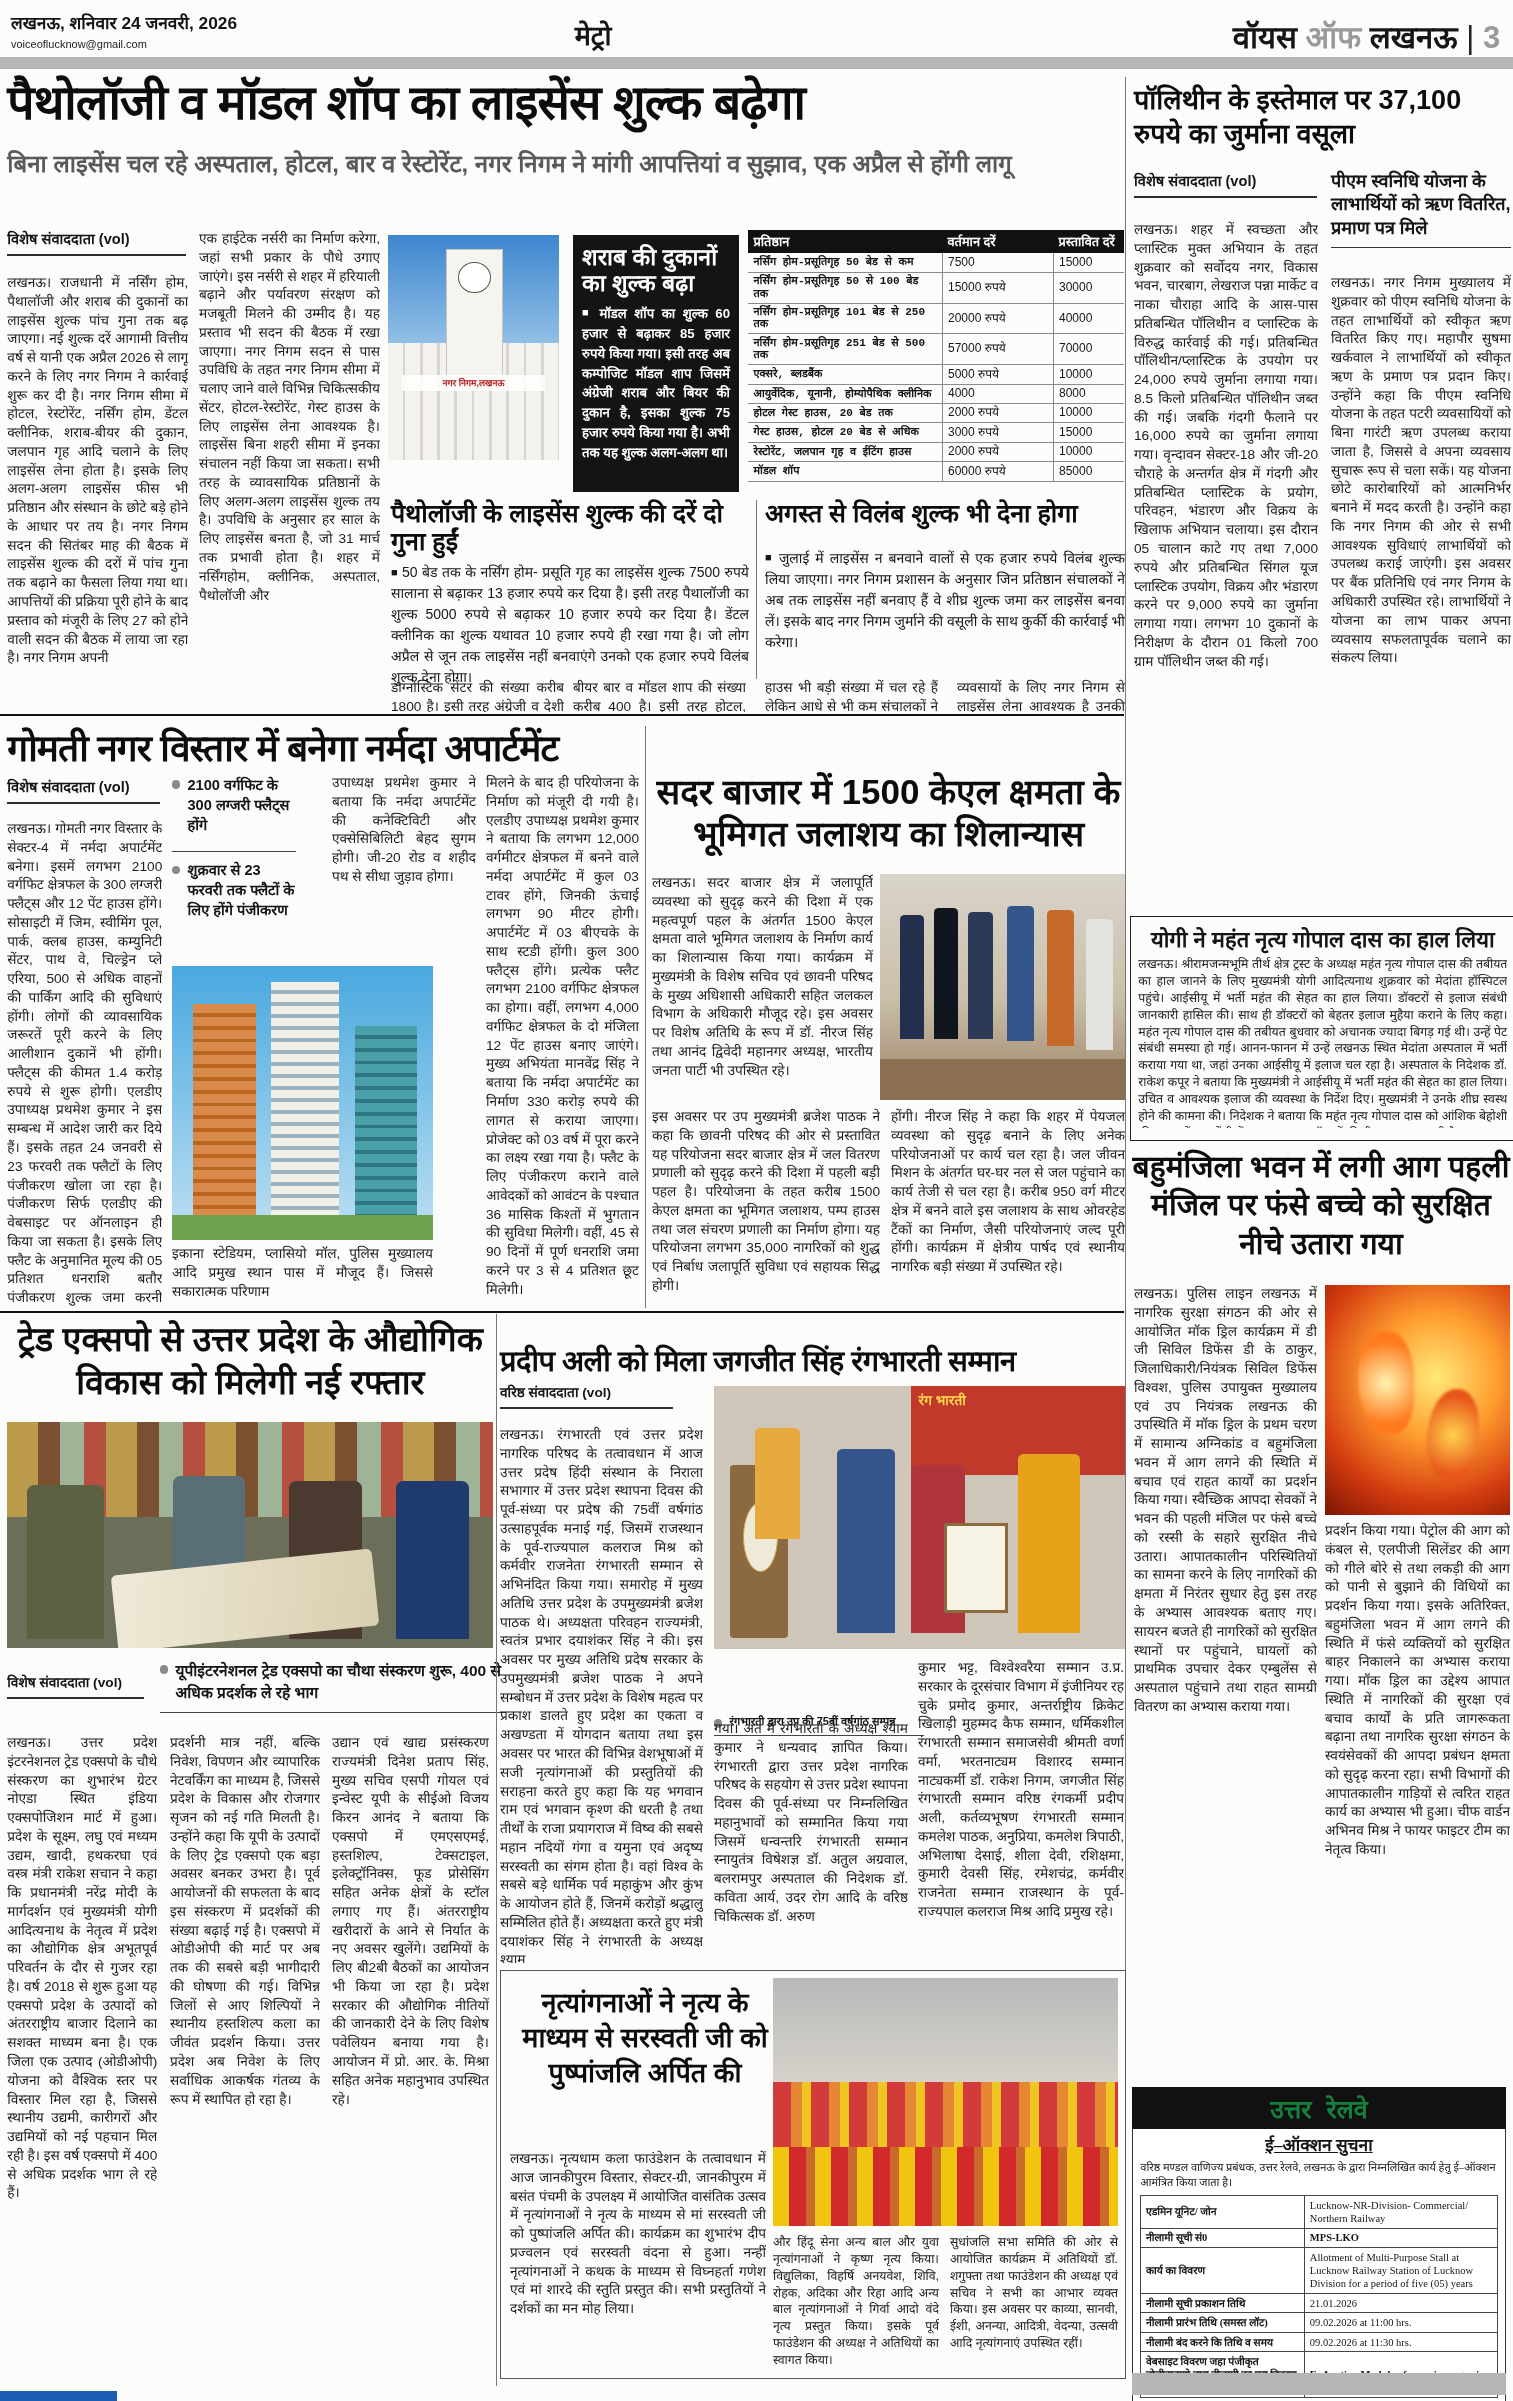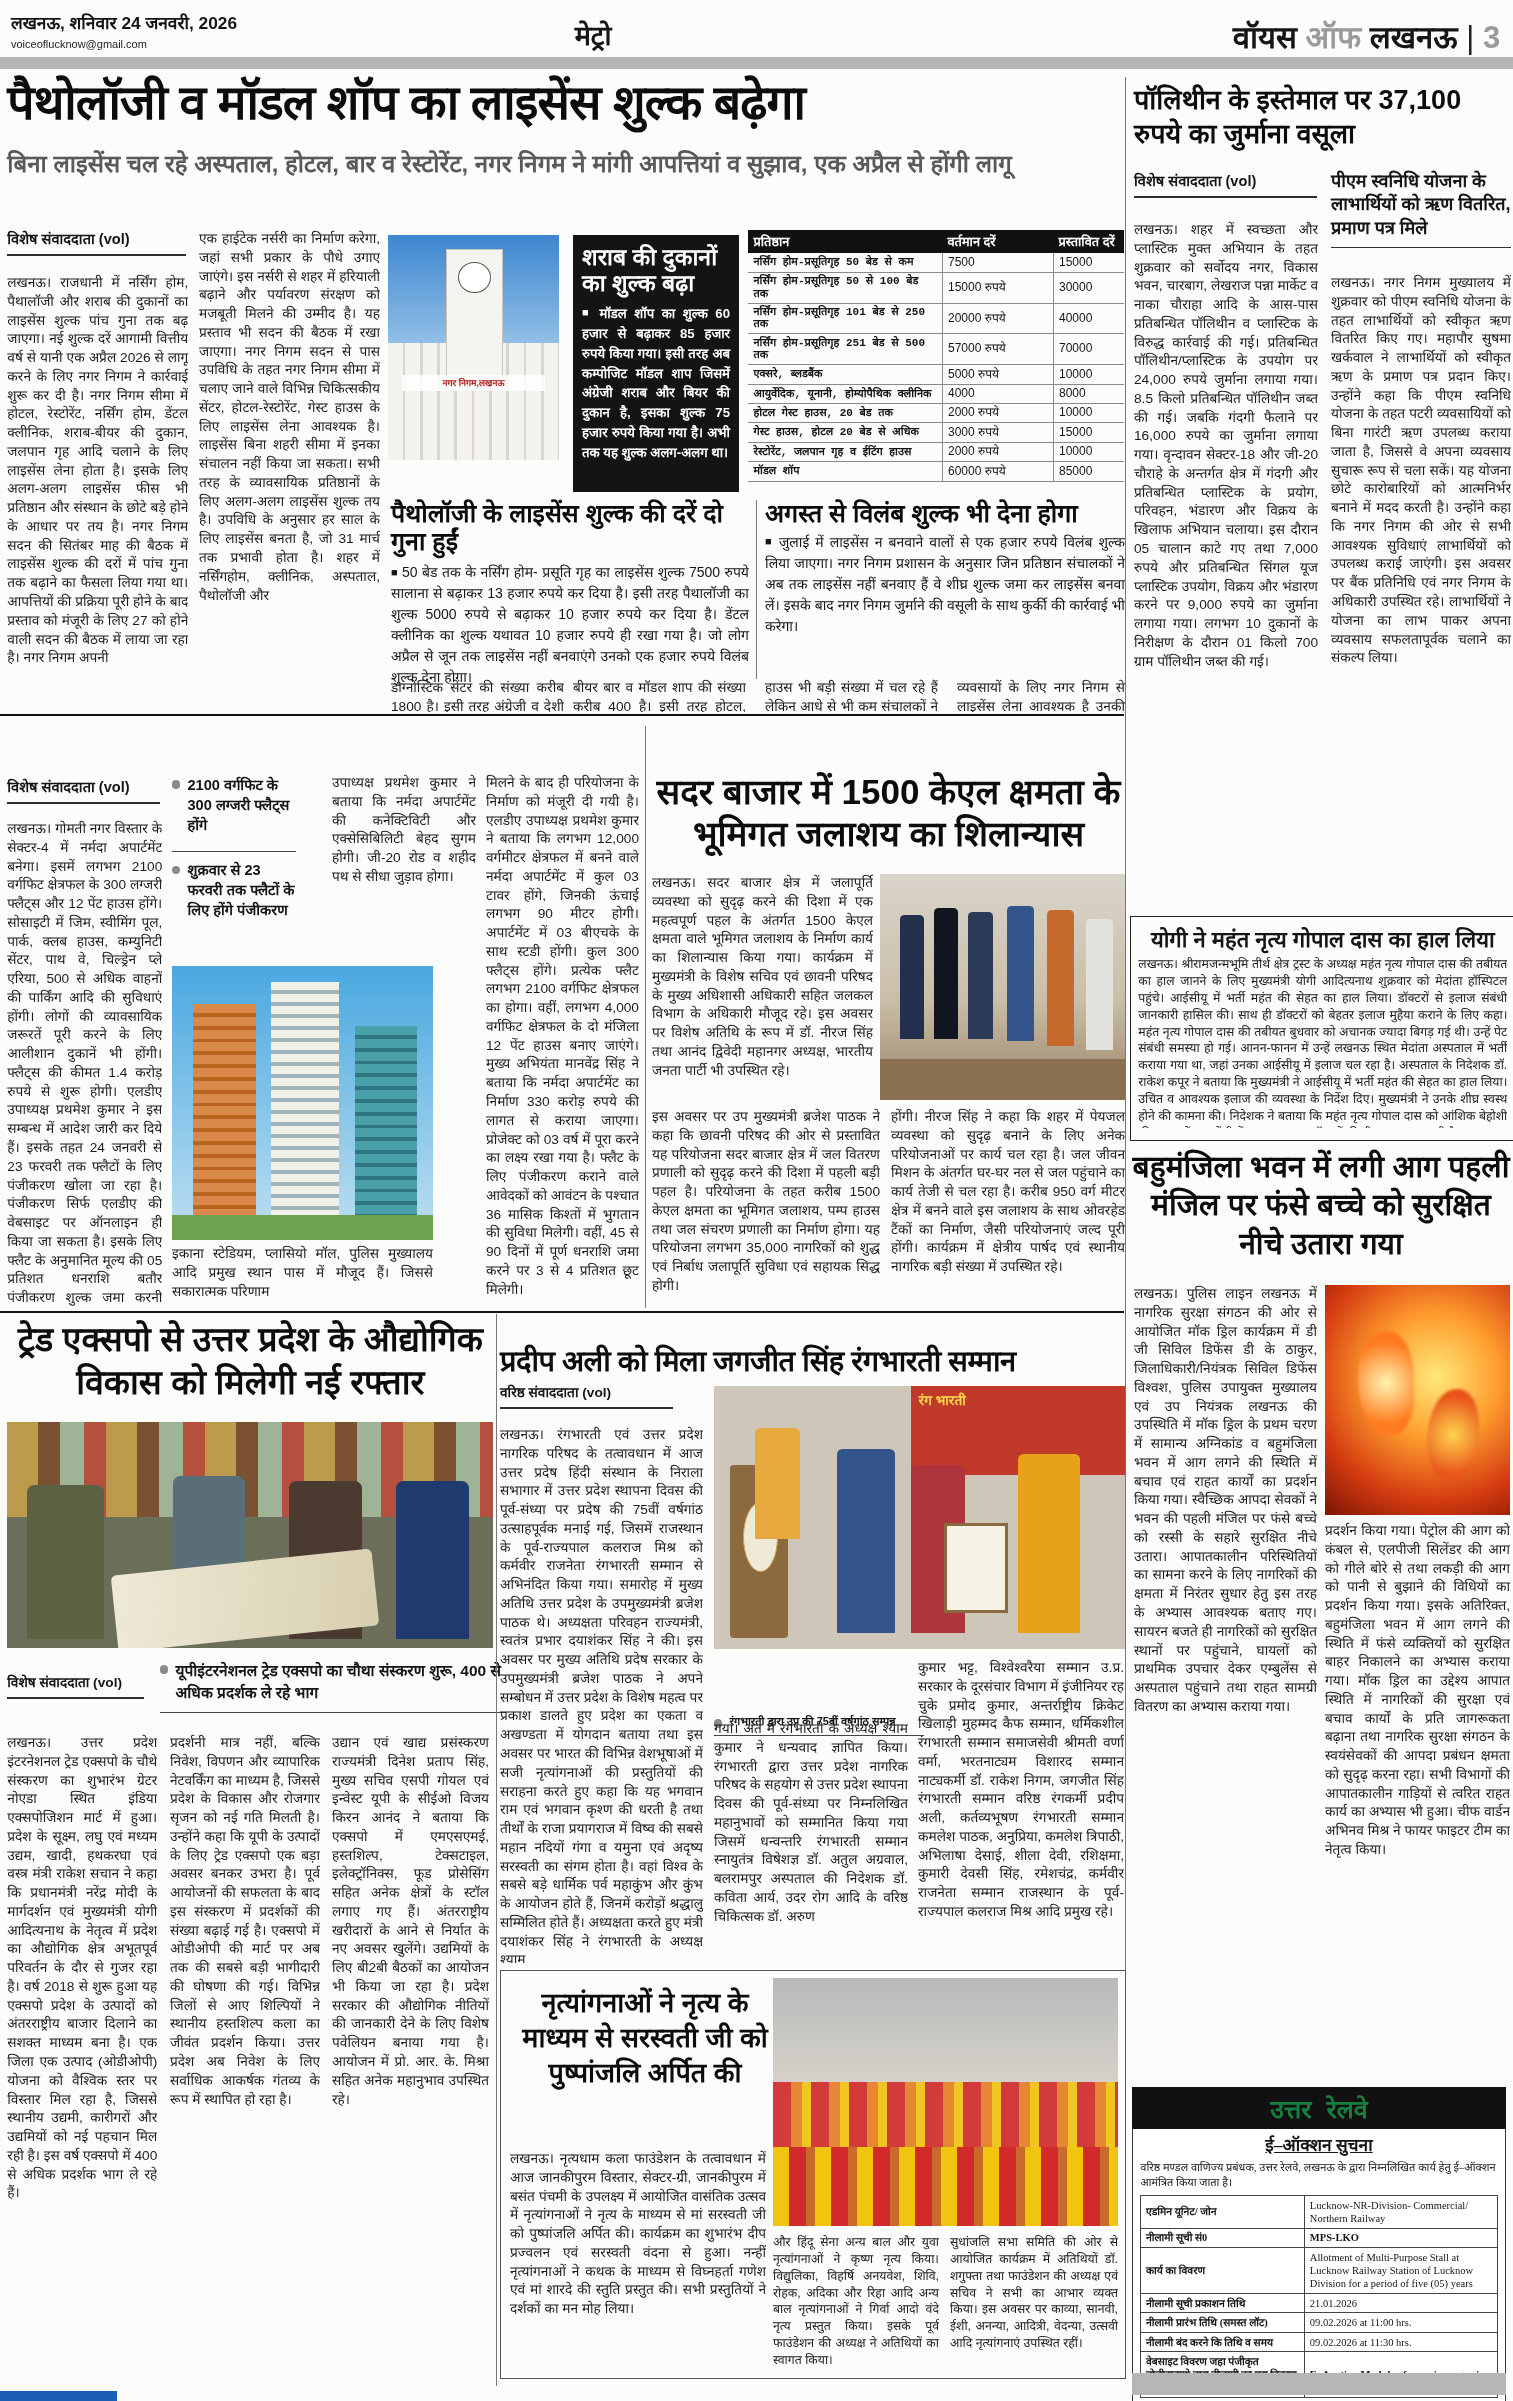--- a/index.html
+++ b/index.html
@@ -132,21 +132,21 @@
       </table>
   </div>
 
   <div class="abs" style="left:391px;top:500px;width:358px;height:179px;">
     <div class="subbox-title">पैथोलॉजी के लाइसेंस शुल्क की दरें दो गुना हुईं</div>
     <div class="subbox-text sq-bullet" style="margin-top:7.3px;height:128px;">50 बेड तक के नर्सिंग होम- प्रसूति गृह का लाइसेंस शुल्क 7500 रुपये सालाना से बढ़ाकर 13 हजार रुपये कर दिया है। इसी तरह पैथालॉजी का शुल्क 5000 रुपये से बढ़ाकर 10 हजार रुपये कर दिया है। डेंटल क्लीनिक का शुल्क यथावत 10 हजार रुपये ही रखा गया है। जो लोग अप्रैल से जून तक लाइसेंस नहीं बनवाएंगे उनको एक हजार रुपये विलंब शुल्क देना होगा।</div>
   </div>
   <div class="abs rule-v" style="left:756px;top:500px;height:179px;"></div>
   <div class="abs" style="left:765px;top:500px;width:360px;height:179px;">
     <div class="subbox-title">अगस्त से विलंब शुल्क भी देना होगा</div>
-    <div class="subbox-text sq-bullet" style="margin-top:4px;height:128px;">जुलाई में लाइसेंस न बनवाने वालों से एक हजार रुपये विलंब शुल्क लिया जाएगा। नगर निगम प्रशासन के अनुसार जिन प्रतिष्ठान संचालकों ने अब तक लाइसेंस नहीं बनवाए हैं वे शीघ्र शुल्क जमा कर लाइसेंस बनवा लें। इसके बाद नगर निगम जुर्माने की वसूली के साथ कुर्की की कार्रवाई भी करेगा।</div>
+    <div class="subbox-text sq-bullet" style="margin-top:20px;height:128px;">जुलाई में लाइसेंस न बनवाने वालों से एक हजार रुपये विलंब शुल्क लिया जाएगा। नगर निगम प्रशासन के अनुसार जिन प्रतिष्ठान संचालकों ने अब तक लाइसेंस नहीं बनवाए हैं वे शीघ्र शुल्क जमा कर लाइसेंस बनवा लें। इसके बाद नगर निगम जुर्माने की वसूली के साथ कुर्की की कार्रवाई भी करेगा।</div>
   </div>
 
   <div class="abs bodytext" style="left:391px;top:679px;width:173px;height:33px;">डाग्नोस्टिक सेंटर की संख्या करीब 1800 है। इसी तरह अंग्रेजी व देशी शराब की दुकानों और</div>
   <div class="abs bodytext" style="left:573px;top:679px;width:173px;height:33px;">बीयर बार व मॉडल शाप की संख्या करीब 400 है। इसी तरह होटल, रेस्टोरेंट, गेस्ट</div>
   <div class="abs bodytext" style="left:765px;top:679px;width:173px;height:33px;">हाउस भी बड़ी संख्या में चल रहे हैं लेकिन आधे से भी कम संचालकों ने लाइसेंस लिया है। जिन दर्जनभर</div>
   <div class="abs bodytext" style="left:957px;top:679px;width:168px;height:33px;">व्यवसायों के लिए नगर निगम से लाइसेंस लेना आवश्यक है उनकी संख्या करीब 2000 से अधिक है।</div>
 
   <div class="abs rule-v" style="left:1125px;top:77px;height:2300px;"></div>
 
   <div class="abs headline" style="left:1134px;top:84px;width:376px;font-size:27px;line-height:1.25;">पॉलिथीन के इस्तेमाल पर 37,100 रुपये का जुर्माना वसूला</div>
@@ -205,20 +205,21 @@
               <td style="font-weight:700;">E- Auction Module of www.ireps.gov.in</td>
             </tr>
       </tbody>
         </table>
     </div>
 
   </div>
   <div class="abs graybar" style="left:1132px;top:2373px;width:374px;height:22px;"></div>
 
   <div class="abs rule-h" style="left:0;top:714px;width:1124px;"></div>
+  <div class="abs headline" style="left:7.3px;top:721px;width:633px;font-size:37px;letter-spacing:-0.9px;">गोमती नगर विस्तार में बनेगा नर्मदा अपार्टमेंट</div>
   <div class="abs byline" style="left:7.3px;top:776px;width:153px;">विशेष संवाददाता (vol)</div>
   <div class="abs bodytext" style="left:7.3px;top:820px;width:155px;height:487px;">लखनऊ। गोमती नगर विस्तार के सेक्टर-4 में नर्मदा अपार्टमेंट बनेगा। इसमें लगभग 2100 वर्गफिट क्षेत्रफल के 300 लग्जरी फ्लैट्स और 12 पेंट हाउस होंगे। सोसाइटी में जिम, स्वीमिंग पूल, पार्क, क्लब हाउस, कम्युनिटी सेंटर, पाथ वे, चिल्ड्रेन प्ले एरिया, 500 से अधिक वाहनों की पार्किंग आदि की सुविधाएं होंगी। लोगों की व्यावसायिक जरूरतें पूरी करने के लिए आलीशान दुकानें भी होंगी। फ्लैट्स की कीमत 1.4 करोड़ रुपये से शुरू होगी। एलडीए उपाध्यक्ष प्रथमेश कुमार ने इस सम्बन्ध में आदेश जारी कर दिये हैं। इसके तहत 24 जनवरी से 23 फरवरी तक फ्लैटों के लिए पंजीकरण खोला जा रहा है। पंजीकरण सिर्फ एलडीए की वेबसाइट पर ऑनलाइन ही किया जा सकता है। इसके लिए फ्लैट के अनुमानित मूल्य की 05 प्रतिशत धनराशि बतौर पंजीकरण शुल्क जमा करनी होगी। अनुसूचित जाति एवं अन्य आरक्षित वर्ग के लिए 2.5 प्रतिशत। फ्लैटों का आवंटन पारदर्शी प्रक्रिया के तहत लॉटरी के माध्यम से किया जाएगा।</div>
 
   <div class="abs" style="left:172px;top:774px;width:124px;">
     <div class="dot-bullet" style="font-size:14.6px;border-bottom:1.8px solid #444;padding-bottom:17px;">2100 वर्गफिट के 300 लग्जरी फ्लैट्स होंगे</div>
     <div class="dot-bullet" style="font-size:14.6px;margin-top:7.3px;">शुक्रवार से 23 फरवरी तक फ्लैटों के लिए होंगे पंजीकरण</div>
   </div>
   <div class="abs bodytext" style="left:332px;top:774px;width:144px;height:183px;">उपाध्यक्ष प्रथमेश कुमार ने बताया कि नर्मदा अपार्टमेंट की कनेक्टिविटी और एक्सेसिबिलिटी बेहद सुगम होगी। जी-20 रोड व शहीद पथ से सीधा जुड़ाव होगा।</div>
 
   <div class="photo" style="left:172px;top:966px;width:261px;height:274px;">

